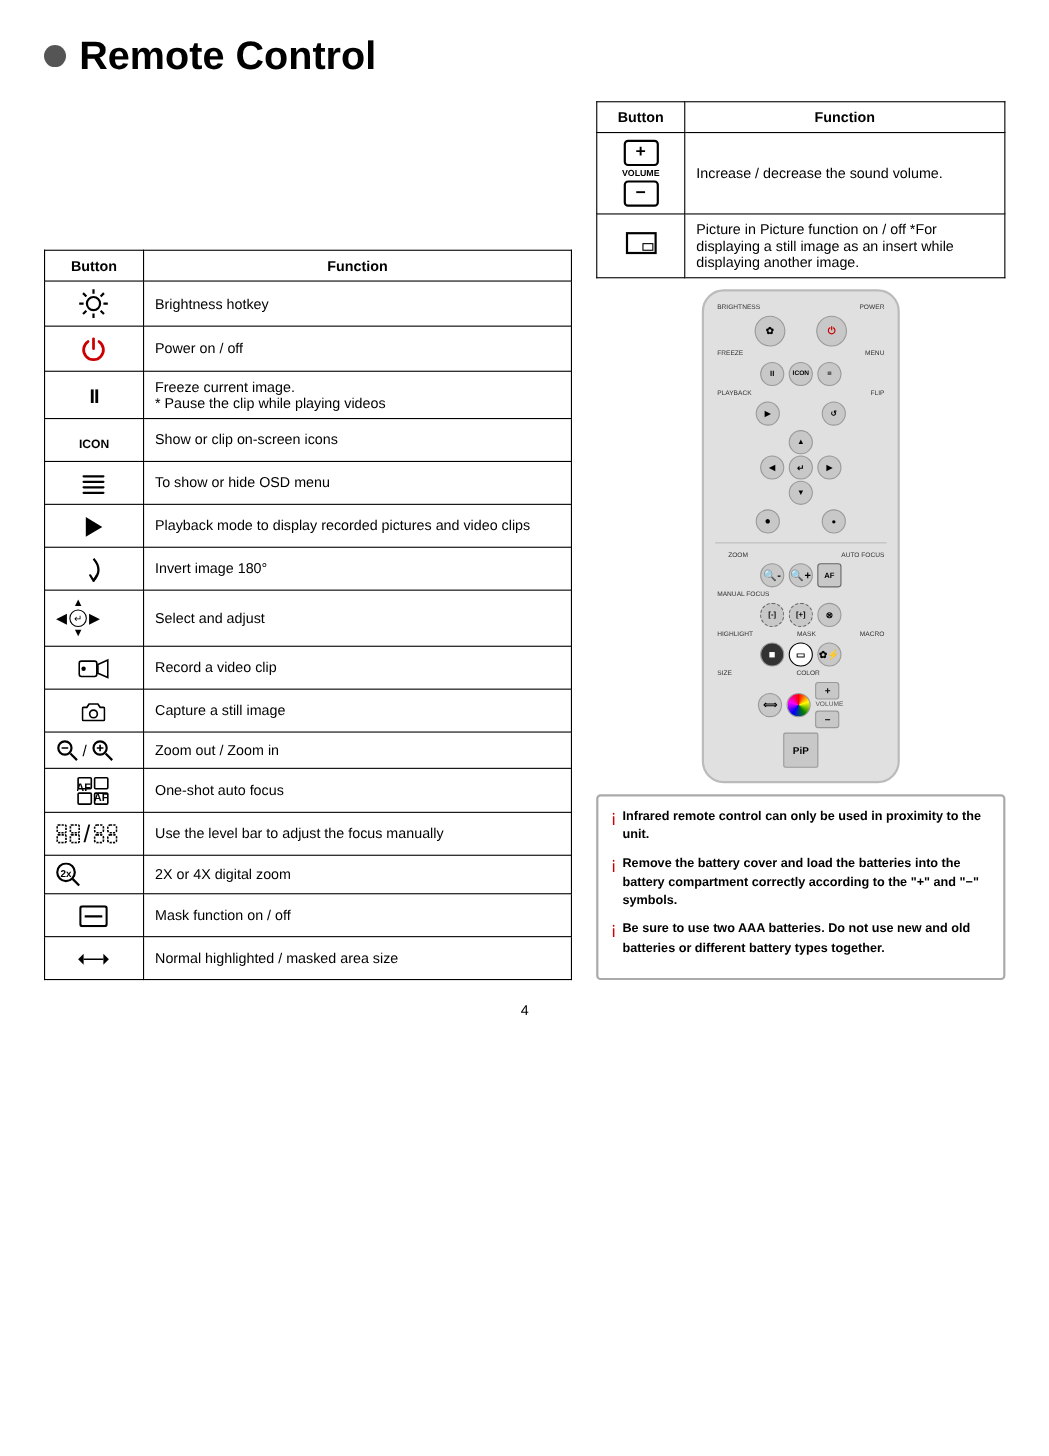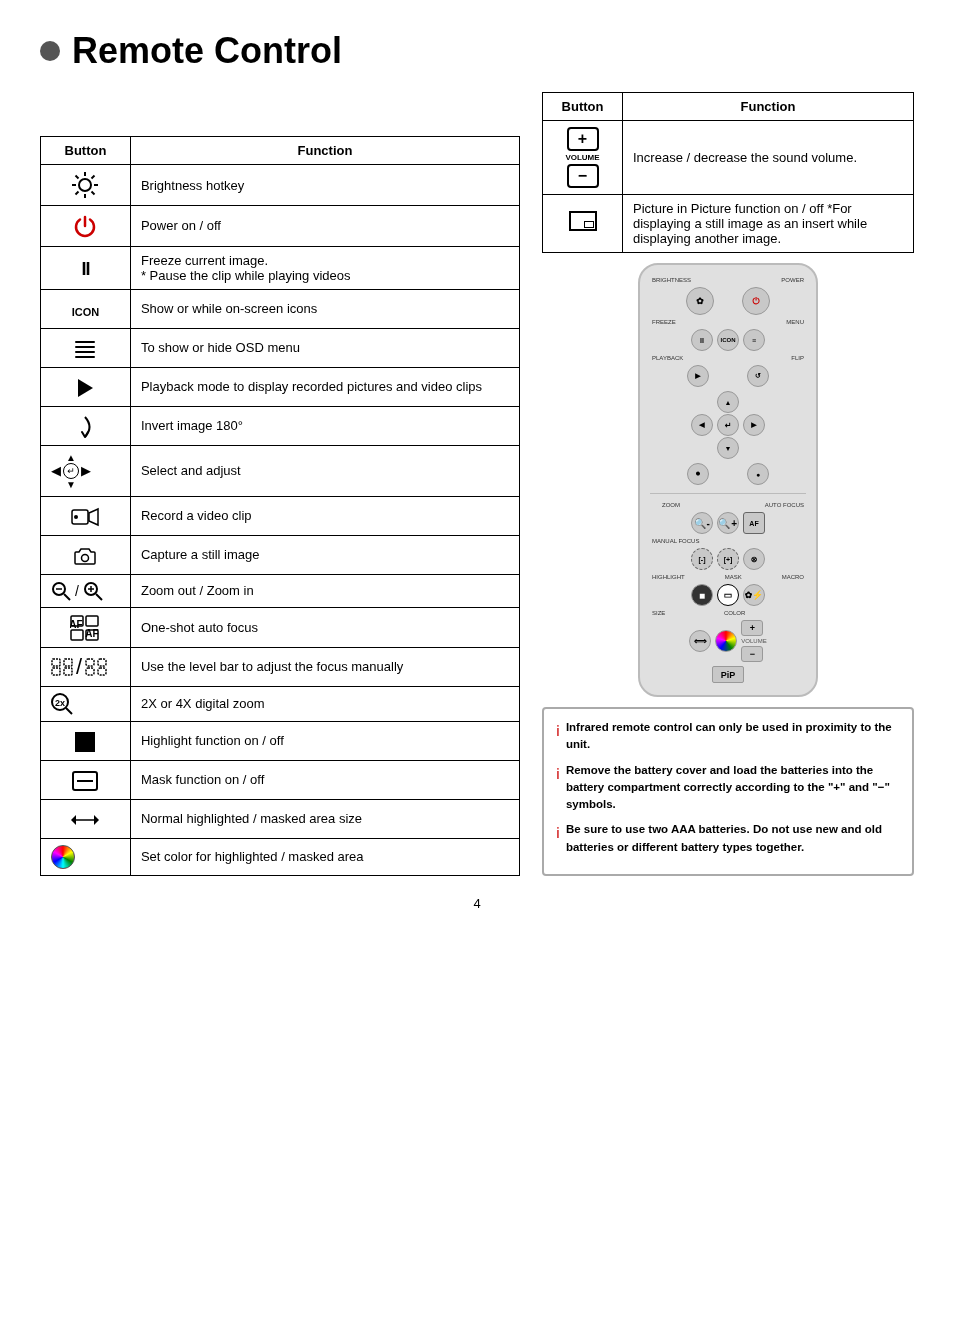--- a/index.html
+++ b/index.html
@@ -240,21 +240,21 @@
               <path d="M8 5.5 A9 9 0 1 0 18 5.5" stroke="#cc0000" stroke-width="2.5" fill="none" stroke-linecap="round"></path>
             </svg></td>
           <td class="func-col">Power on / off</td>
         </tr>
         <tr>
           <td class="btn-col icon-cell"><span style="font-weight:bold; font-size:18px; letter-spacing:-1px;">II</span></td>
           <td class="func-col">Freeze current image.<br>* Pause the clip while playing videos</td>
         </tr>
         <tr>
           <td class="btn-col icon-cell"><span style="font-size:11px; font-weight:bold;">ICON</span></td>
-          <td class="func-col">Show or while on-screen icons</td>
+          <td class="func-col">Show or clip on-screen icons</td>
         </tr>
         <tr>
           <td class="btn-col icon-cell"><svg width="22" height="20" viewBox="0 0 22 20">
               <rect x="1" y="2" width="20" height="2" fill="#000" rx="1"></rect>
               <rect x="1" y="7" width="20" height="2" fill="#000" rx="1"></rect>
               <rect x="1" y="12" width="20" height="2" fill="#000" rx="1"></rect>
               <rect x="1" y="17" width="20" height="2" fill="#000" rx="1"></rect>
             </svg></td>
           <td class="func-col">To show or hide OSD menu</td>
         </tr>
@@ -356,45 +356,33 @@
         <svg width="22" height="22" viewBox="0 0 22 22">
                 <circle cx="9" cy="9" r="8" fill="none" stroke="#000" stroke-width="2"></circle>
                 <line x1="15" y1="15" x2="21" y2="21" stroke="#000" stroke-width="2"></line>
                 <text x="9" y="13" text-anchor="middle" font-size="9" font-weight="bold" fill="#000">2x</text>
               </svg>
       </div>
           </td>
           <td class="func-col">2X or 4X digital zoom</td>
         </tr>
         <tr>
-          <td class="btn-col icon-cell"><svg width="22" height="22" viewBox="0 0 22 22">
-              <rect x="1" y="1" width="20" height="20" fill="#000"></rect>
-            </svg></td>
-          <td class="func-col">Highlight function on / off</td>
-        </tr>
-        <tr>
           <td class="btn-col icon-cell"><svg width="26" height="20" viewBox="0 0 26 20">
               <rect x="1" y="1" width="24" height="18" rx="2" fill="none" stroke="#000" stroke-width="2"></rect>
               <line x1="5" y1="10" x2="21" y2="10" stroke="#000" stroke-width="2"></line>
             </svg></td>
           <td class="func-col">Mask function on / off</td>
         </tr>
         <tr>
           <td class="btn-col icon-cell"><svg width="30" height="22" viewBox="0 0 30 22">
               <polygon points="1,11 6,6 6,16" fill="#000"></polygon>
               <line x1="6" y1="11" x2="24" y2="11" stroke="#000" stroke-width="1.5"></line>
               <polygon points="29,11 24,6 24,16" fill="#000"></polygon>
             </svg></td>
           <td class="func-col">Normal highlighted / masked area size</td>
-        </tr>
-        <tr>
-          <td class="btn-col icon-cell">
-            <div style="width:24px;height:24px;border-radius:50%;background:conic-gradient(red,#ff0,green,cyan,blue,magenta,red);border:1.5px solid #555;"></div>
-          </td>
-          <td class="func-col">Set color for highlighted / masked area</td>
         </tr>
       </tbody>
   </table>
 
   <div class="right-side">
     <table class="right-table">
       <thead>
         <tr>
           <th class="btn-col">Button</th>
           <th>Function</th>
@@ -509,21 +497,21 @@
           <div class="r-btn small" style="font-size:9px;">⟺</div>
           <div class="r-btn small" style="background: conic-gradient(red,yellow,green,blue,magenta,red); border-radius:50%; width:22px; height:22px;"></div>
           <div style="display:flex; flex-direction:column; gap:2px;">
             <div class="r-btn small rect" style="font-size:9px; width:22px; height:16px; border-radius:3px; font-weight:bold;">+</div>
             <div style="font-size:6px; text-align:center; color:#555;">VOLUME</div>
             <div class="r-btn small rect" style="font-size:9px; width:22px; height:16px; border-radius:3px; font-weight:bold;">−</div>
           </div>
         </div>
 
         <div class="remote-row">
-          <div class="r-btn" style="width:32px; height:17px; border-radius:2px; font-size:9px;">PiP</div>
+          <div class="r-btn" style="width:32px; height:32px; border-radius:2px; font-size:9px;">PiP</div>
         </div>
 
       </div>
     </div>
 
     <div class="notes-box">
       <div class="note-item">
         <span class="note-icon">ℹ</span>
         <span class="note-text"><b>Infrared remote control can only be used in proximity to the unit.</b></span>
       </div>

